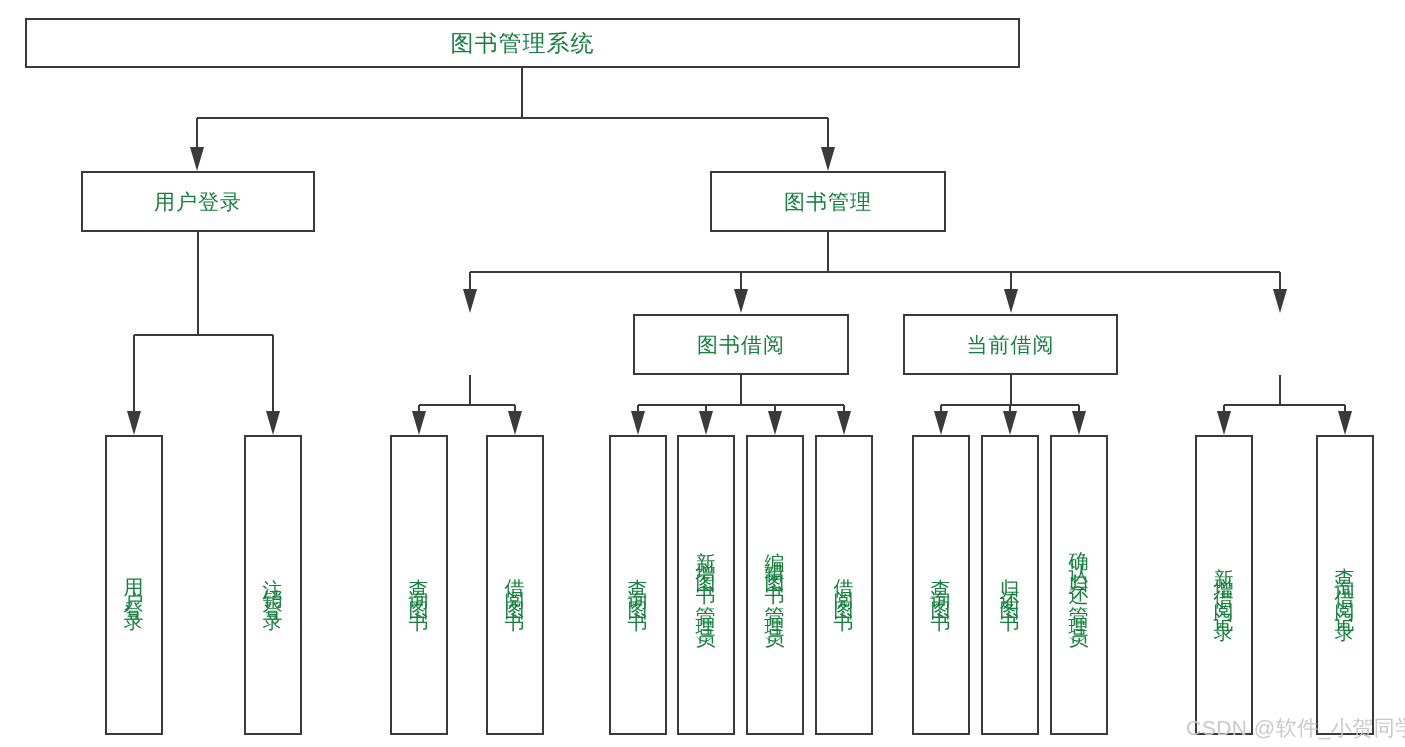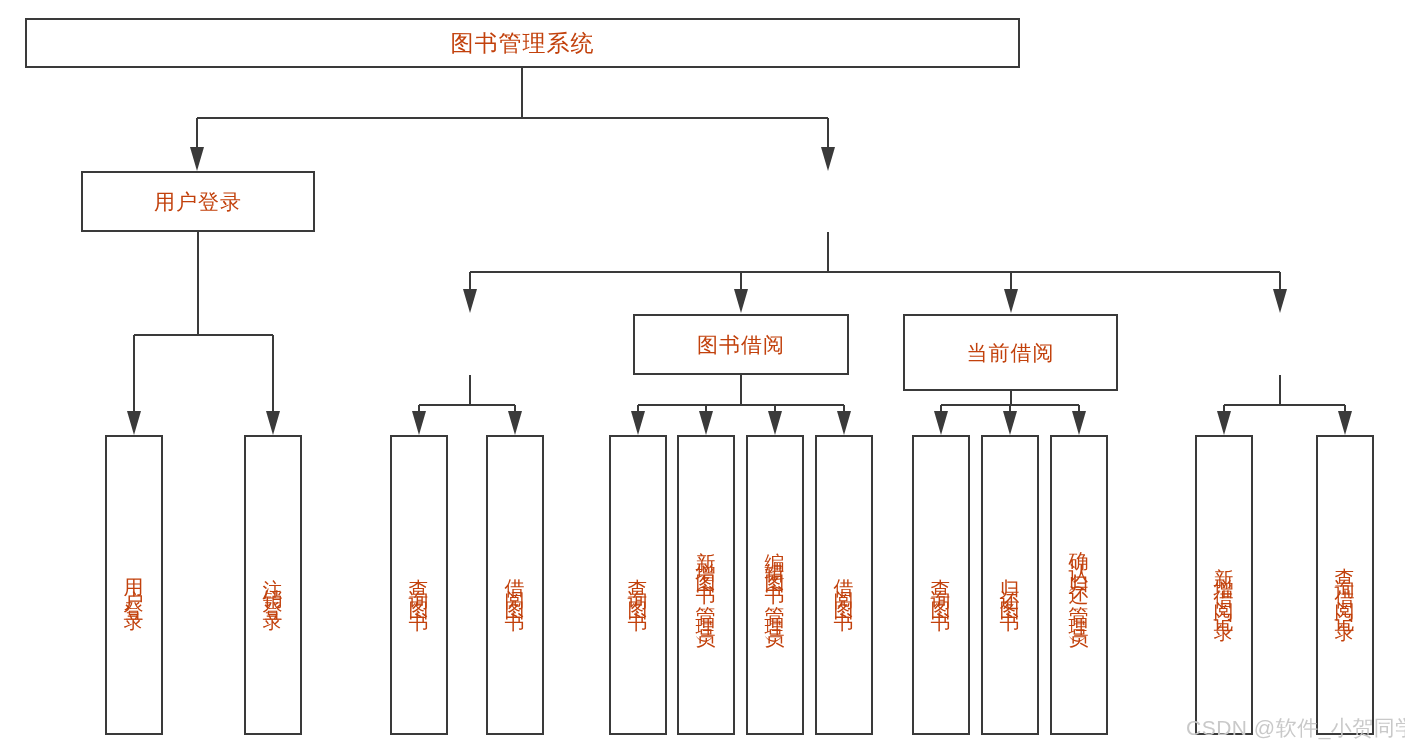--- a/index.html
+++ b/index.html
@@ -10,21 +10,21 @@
     font-family: "Liberation Sans", "DejaVu Sans", sans-serif;
     overflow: hidden;
   }
   #stage { position: absolute; inset: 0; width: 1405px; height: 747px; }
   #connectors { position: absolute; left: 0; top: 0; z-index: 1; }
   .box {
     position: absolute;
     box-sizing: border-box;
     background: #ffffff;
     border: 2px solid #3a3a3a;
-    color: #c2410c;
+    color: #15803d;
     display: flex;
     align-items: center;
     justify-content: center;
     z-index: 2;
     line-height: 1;
   }
   .box.root  { font-size: 23px; letter-spacing: 1px; }
   .box.h     { font-size: 21px; letter-spacing: 1px; }
   .box.v {
     font-size: 20px;
@@ -84,23 +84,24 @@
       <polygon points="1003,411 1017,411 1010,435"></polygon>
       <polygon points="1072,411 1086,411 1079,435"></polygon>
       <polygon points="1217,411 1231,411 1224,435"></polygon>
       <polygon points="1338,411 1352,411 1345,435"></polygon>
     </g>
   </svg>
 
   <div class="box root" style="left:25px; top:18px; width:995px; height:50px;">图书管理系统</div>
 
   <div class="box h" style="left:81px; top:171px; width:234px; height:61px;">用户登录</div>
+  <div class="box h" style="left:710px; top:171px; width:236px; height:61px;">图书管理</div>
 
   <div class="box h" style="left:633px; top:314px; width:216px; height:61px;">图书借阅</div>
-  <div class="box h" style="left:903px; top:314px; width:215px; height:77px;text-align:right;">当前借阅</div>
+  <div class="box h" style="left:903px; top:314px; width:215px; height:61px;text-align:right;">当前借阅</div>
 
   <div class="box v" style="left:105px; top:435px; width:58px; height:300px;">用户登录</div>
   <div class="box v" style="left:244px; top:435px; width:58px; height:300px;">注销登录</div>
 
   <div class="box v" style="left:390px; top:435px; width:58px; height:300px;">查询图书</div>
   <div class="box v" style="left:486px; top:435px; width:58px; height:300px;">借阅图书</div>
 
   <div class="box v" style="left:609px; top:435px; width:58px; height:300px;">查询图书</div>
   <div class="box v" style="left:677px; top:435px; width:58px; height:300px;">新增图书（管理员）</div>
   <div class="box v" style="left:746px; top:435px; width:58px; height:300px;">编辑图书（管理员）</div>

